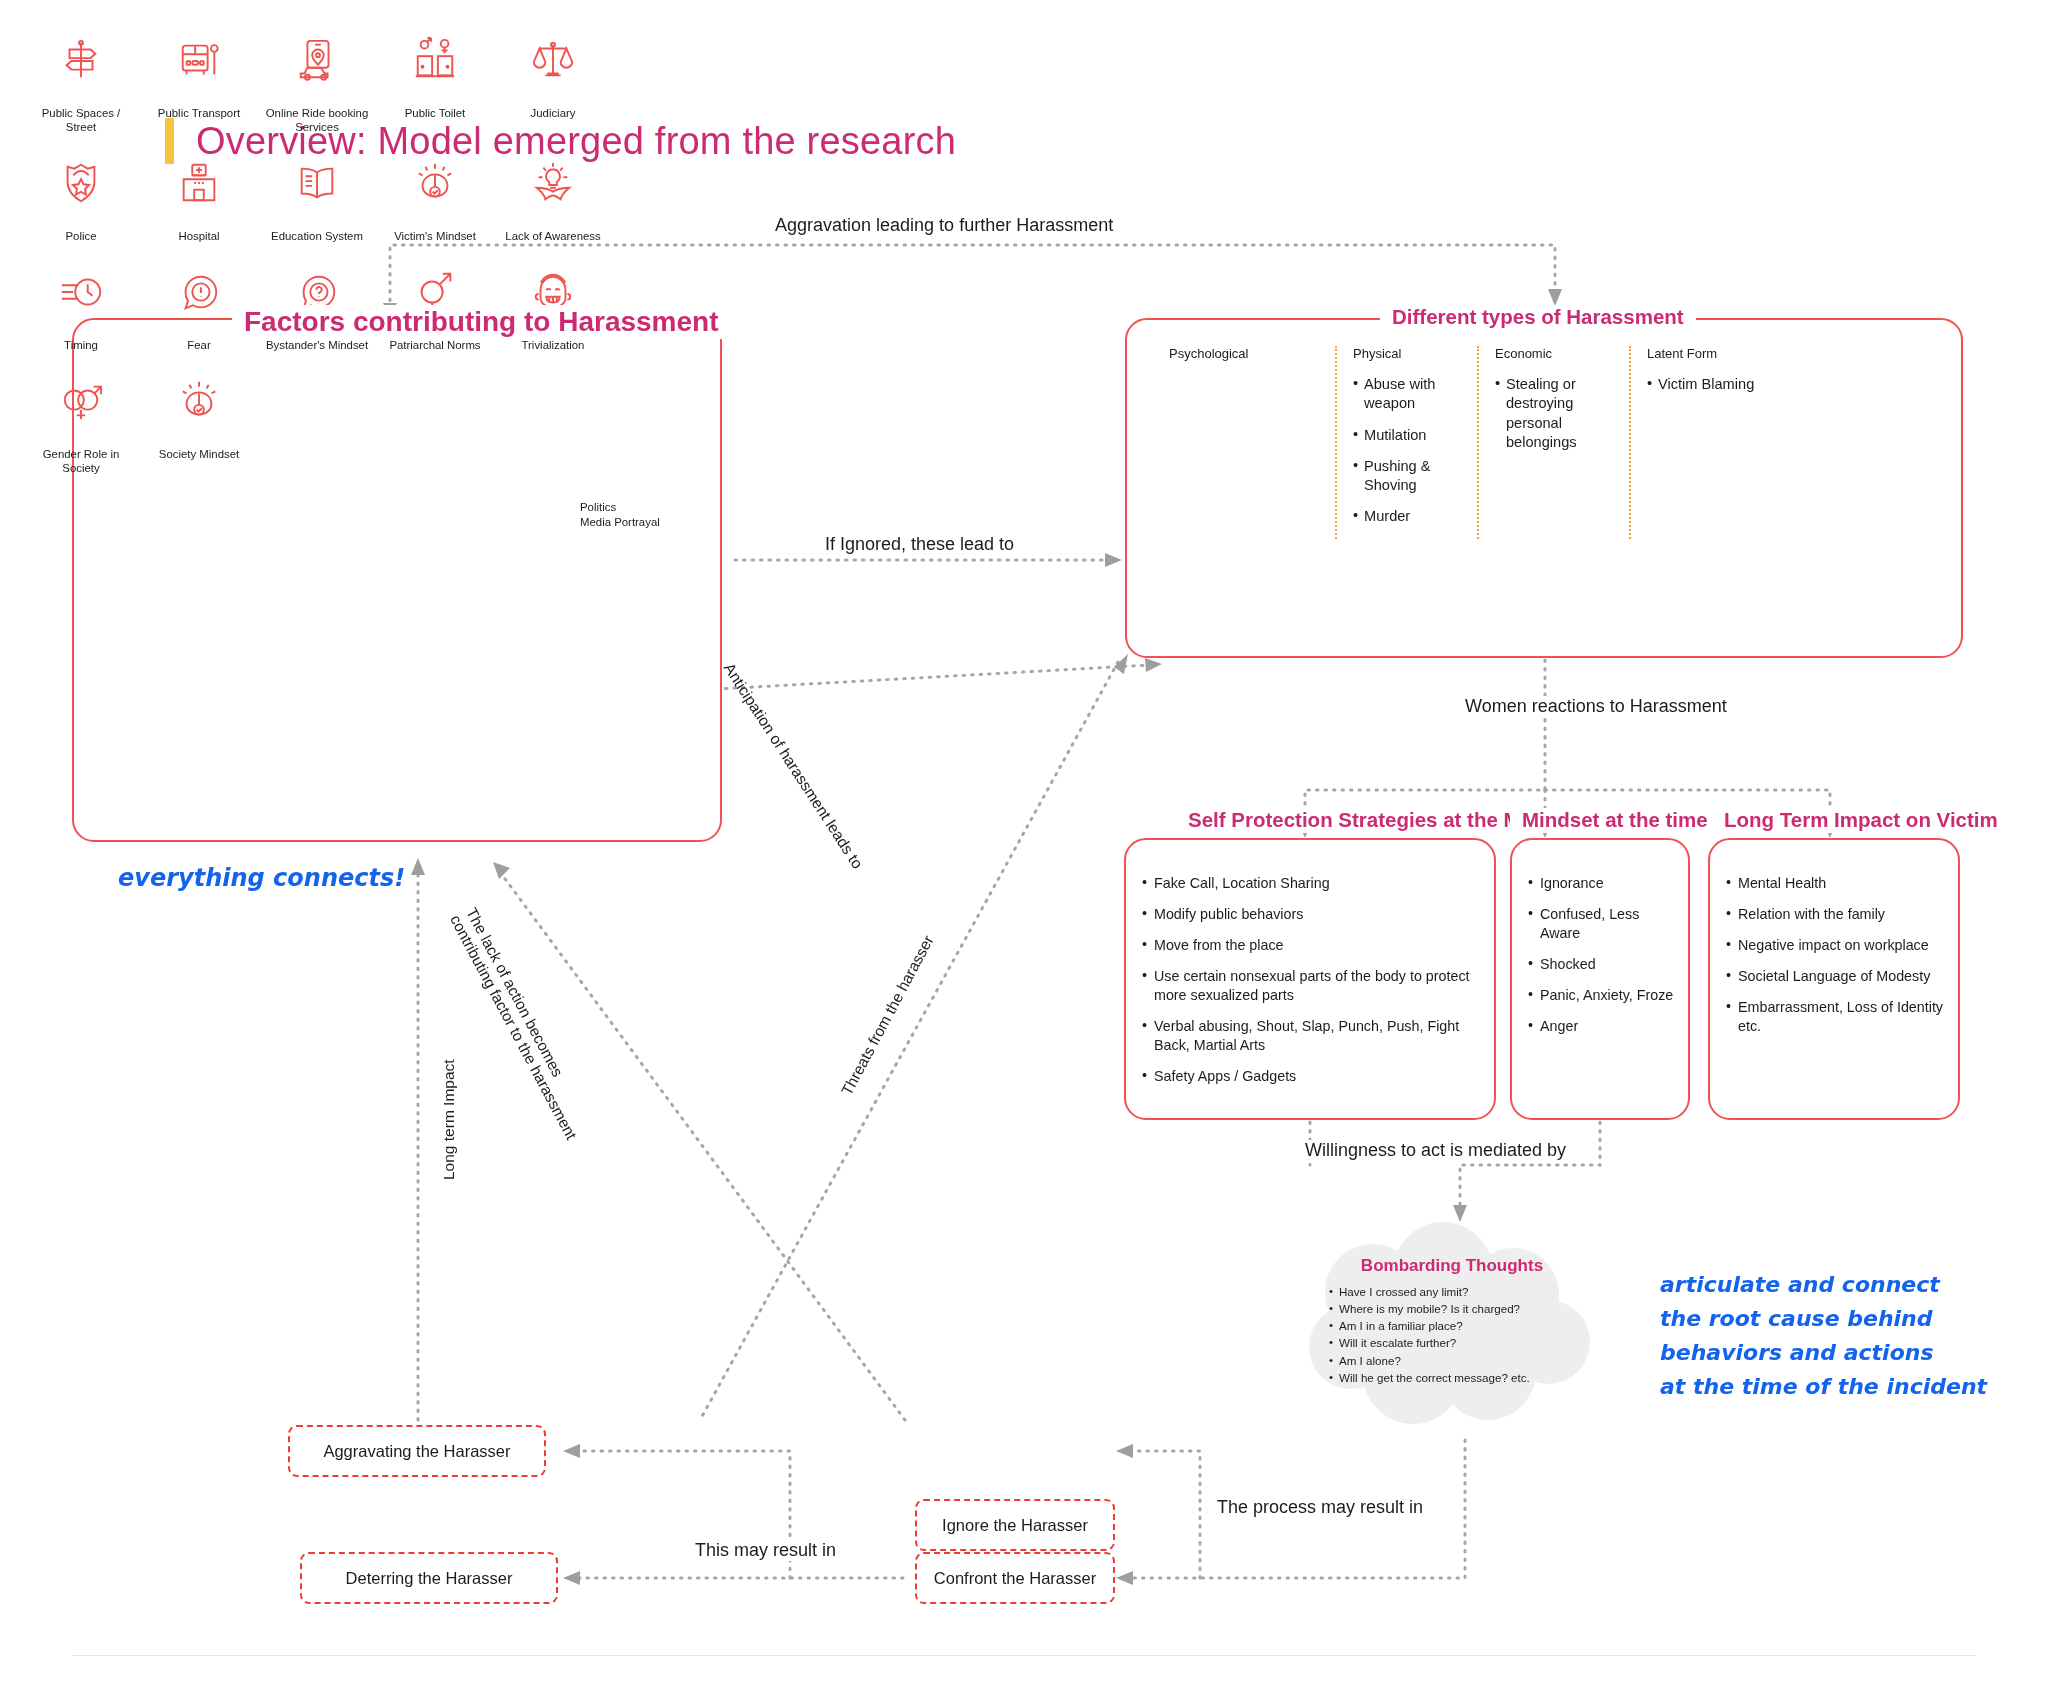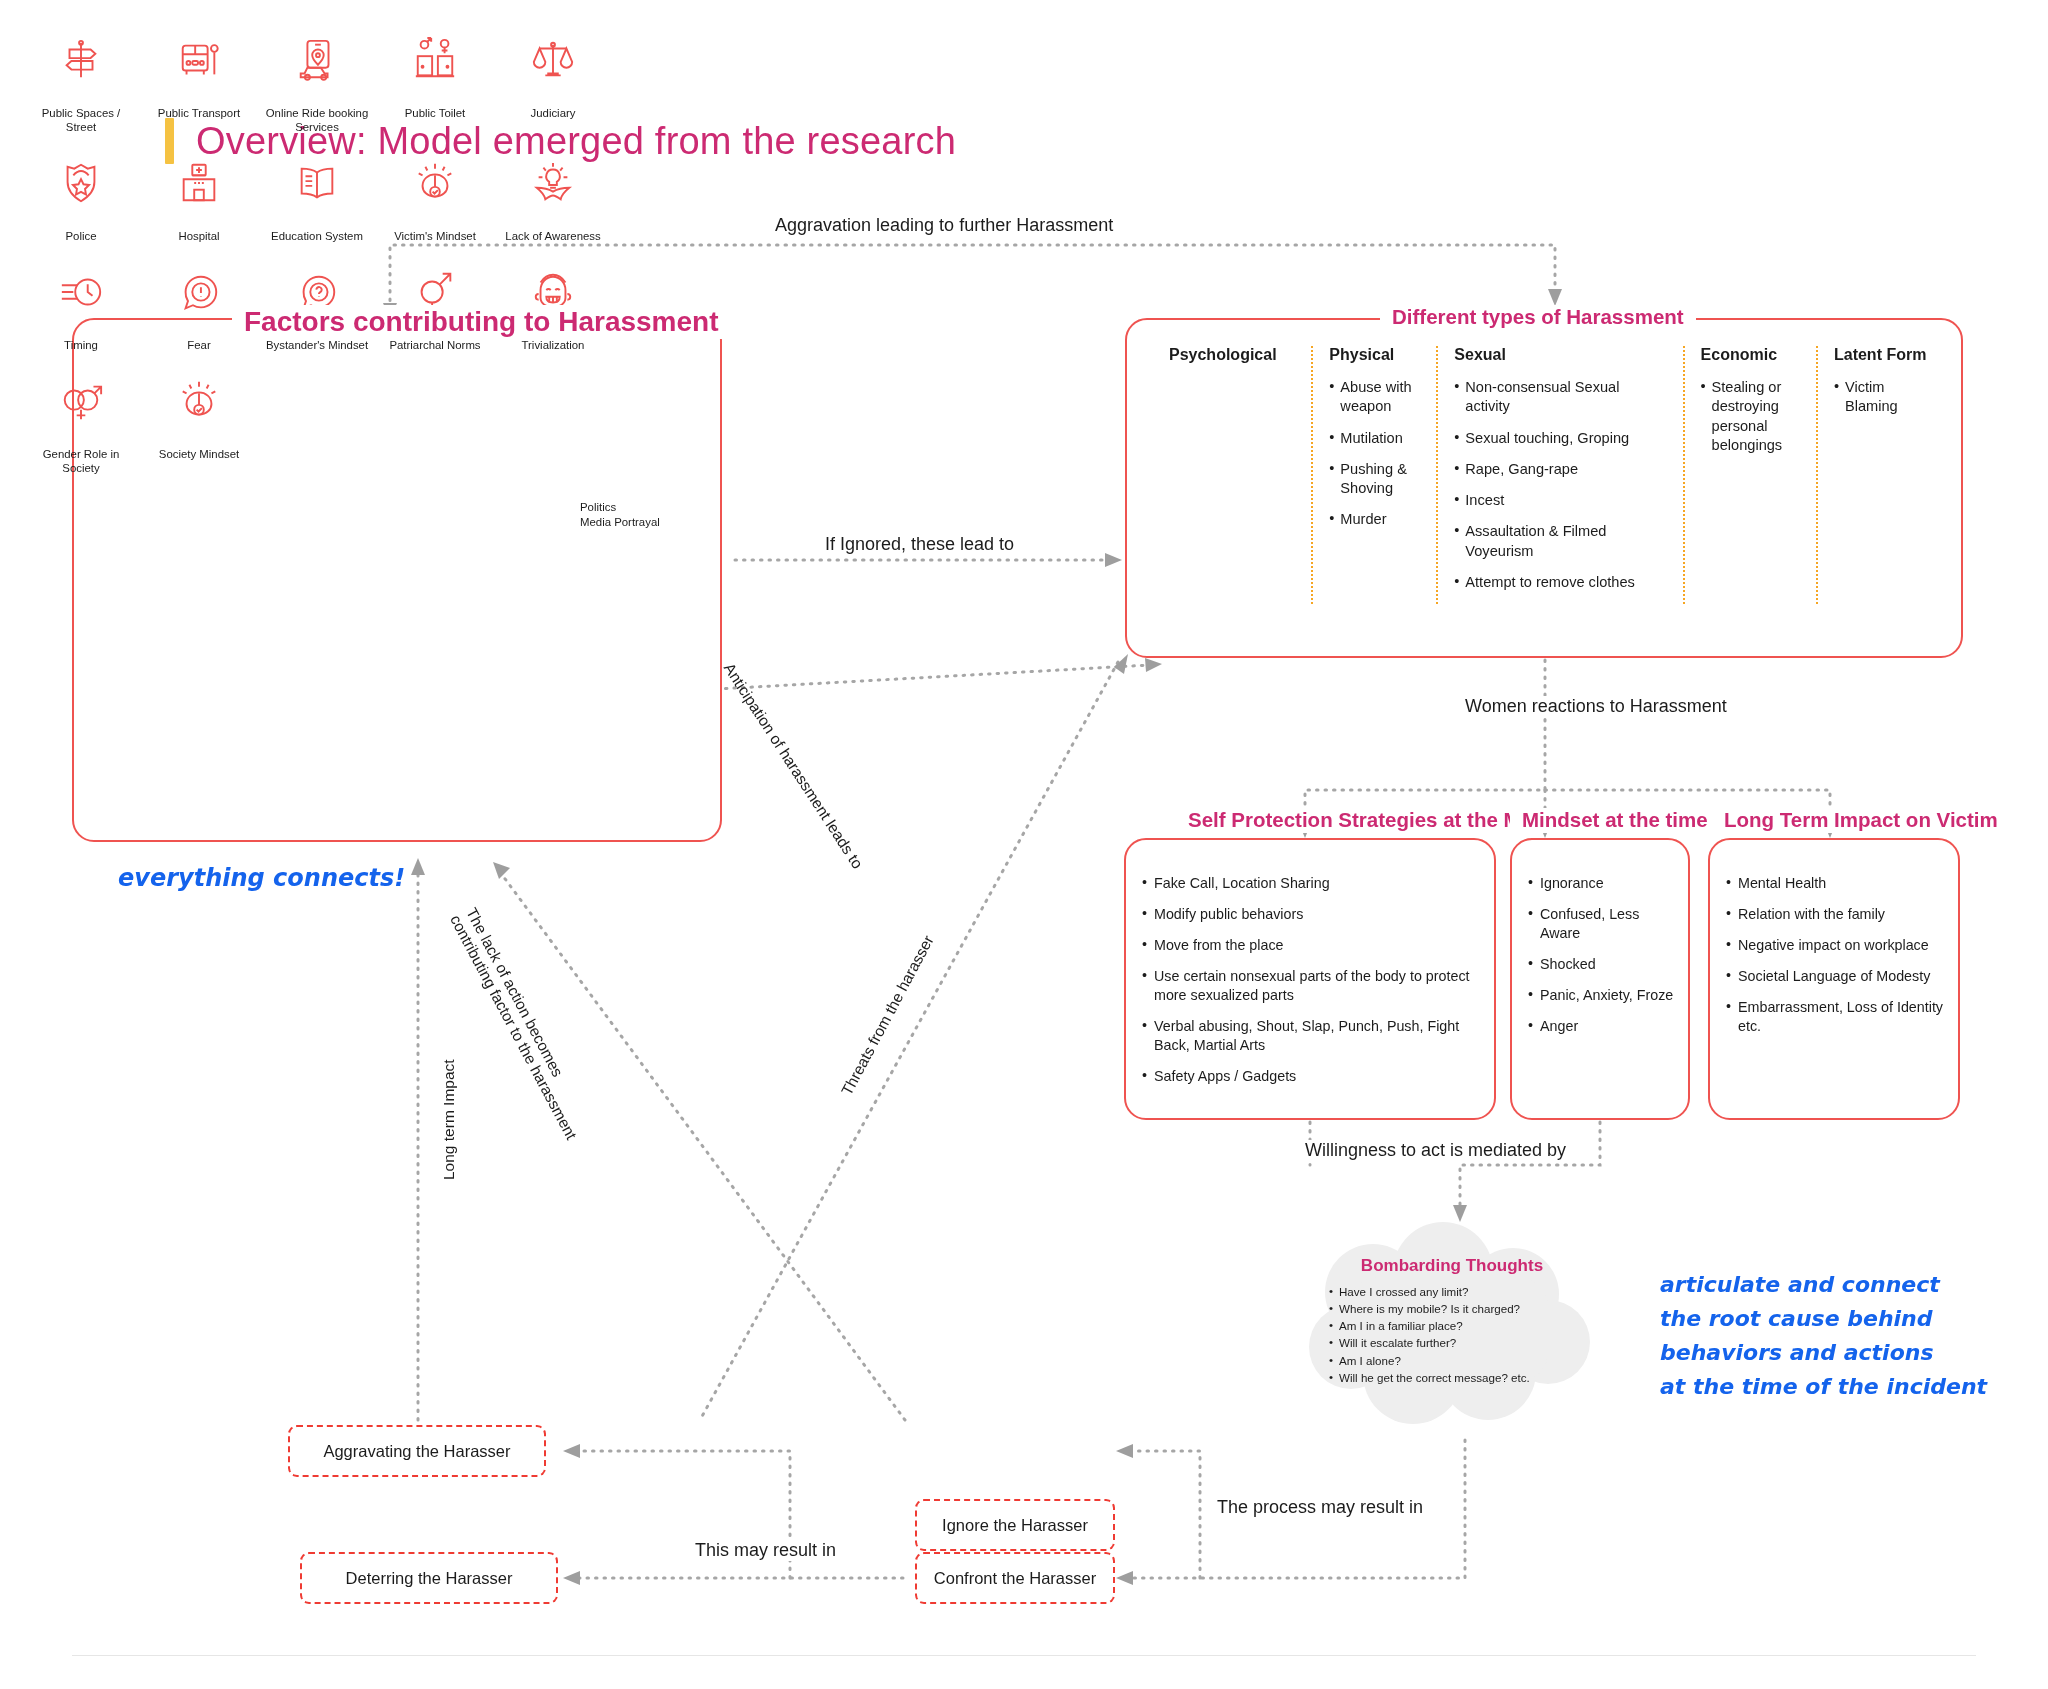--- a/index.html
+++ b/index.html
@@ -24,21 +24,21 @@
   .ficon svg{width:46px;height:46px;}
   .flabel{margin-top:21px;font-size:11.4px;line-height:1.22;text-align:center;color:#1c1c1c;max-width:112px;}
   #politics-note{position:absolute;left:580px;top:500px;font-size:11.4px;line-height:1.35;color:#1c1c1c;white-space:nowrap;}
 
   
   #types{left:1125px;top:318px;width:838px;height:340px;}
   #types-title{left:1380px;top:305px;}
   #types-cols{position:absolute;left:26px;top:26px;right:10px;display:flex;}
   .tcol{padding:0 16px;position:relative;}
   .tcol+.tcol{border-left:2px dotted #f6a623;}
-  .tcol h4{margin:0 0 14px 0;font-size:16px;font-weight:700;color:#1c1c1c;}
+  .tcol h4{margin:0 0 14px 0;font-size:13px;font-weight:400;color:#1c1c1c;}
   .tcol ul{margin:0;padding:0;list-style:none;}
   .tcol li{font-size:14.6px;line-height:1.32;margin-bottom:12px;padding-left:11px;position:relative;color:#1c1c1c;}
   .tcol li:before{content:"•";position:absolute;left:0;top:-1px;}
 
   
   #selfprot{left:1124px;top:838px;width:372px;height:282px;}
   #selfprot-title{left:1176px;top:808px;width:268px;}
   #mindset{left:1510px;top:838px;width:180px;height:282px;}
   #mindset-title{left:1510px;top:808px;width:182px;}
   #longterm{left:1708px;top:838px;width:252px;height:282px;}
@@ -362,31 +362,20 @@
       <div class="tcol" style="width:150px">
         <h4>Psychological</h4>
       </div>
       <div class="tcol" style="width:108px">
         <h4>Physical</h4>
         <ul>
           <li>Abuse with weapon</li>
           <li>Mutilation</li>
           <li>Pushing &amp; Shoving</li>
           <li>Murder</li>
-        </ul>
-      </div>
-      <div class="tcol" style="width:252px">
-        <h4>Sexual</h4>
-        <ul>
-          <li>Non-consensual Sexual activity</li>
-          <li>Sexual touching, Groping</li>
-          <li>Rape, Gang-rape</li>
-          <li>Incest</li>
-          <li>Assaultation &amp; Filmed Voyeurism</li>
-          <li>Attempt to remove clothes</li>
         </ul>
       </div>
       <div class="tcol" style="width:118px">
         <h4>Economic</h4>
         <ul>
           <li>Stealing or destroying personal belongings</li>
         </ul>
       </div>
       <div class="tcol" style="width:120px">
         <h4>Latent Form</h4>

